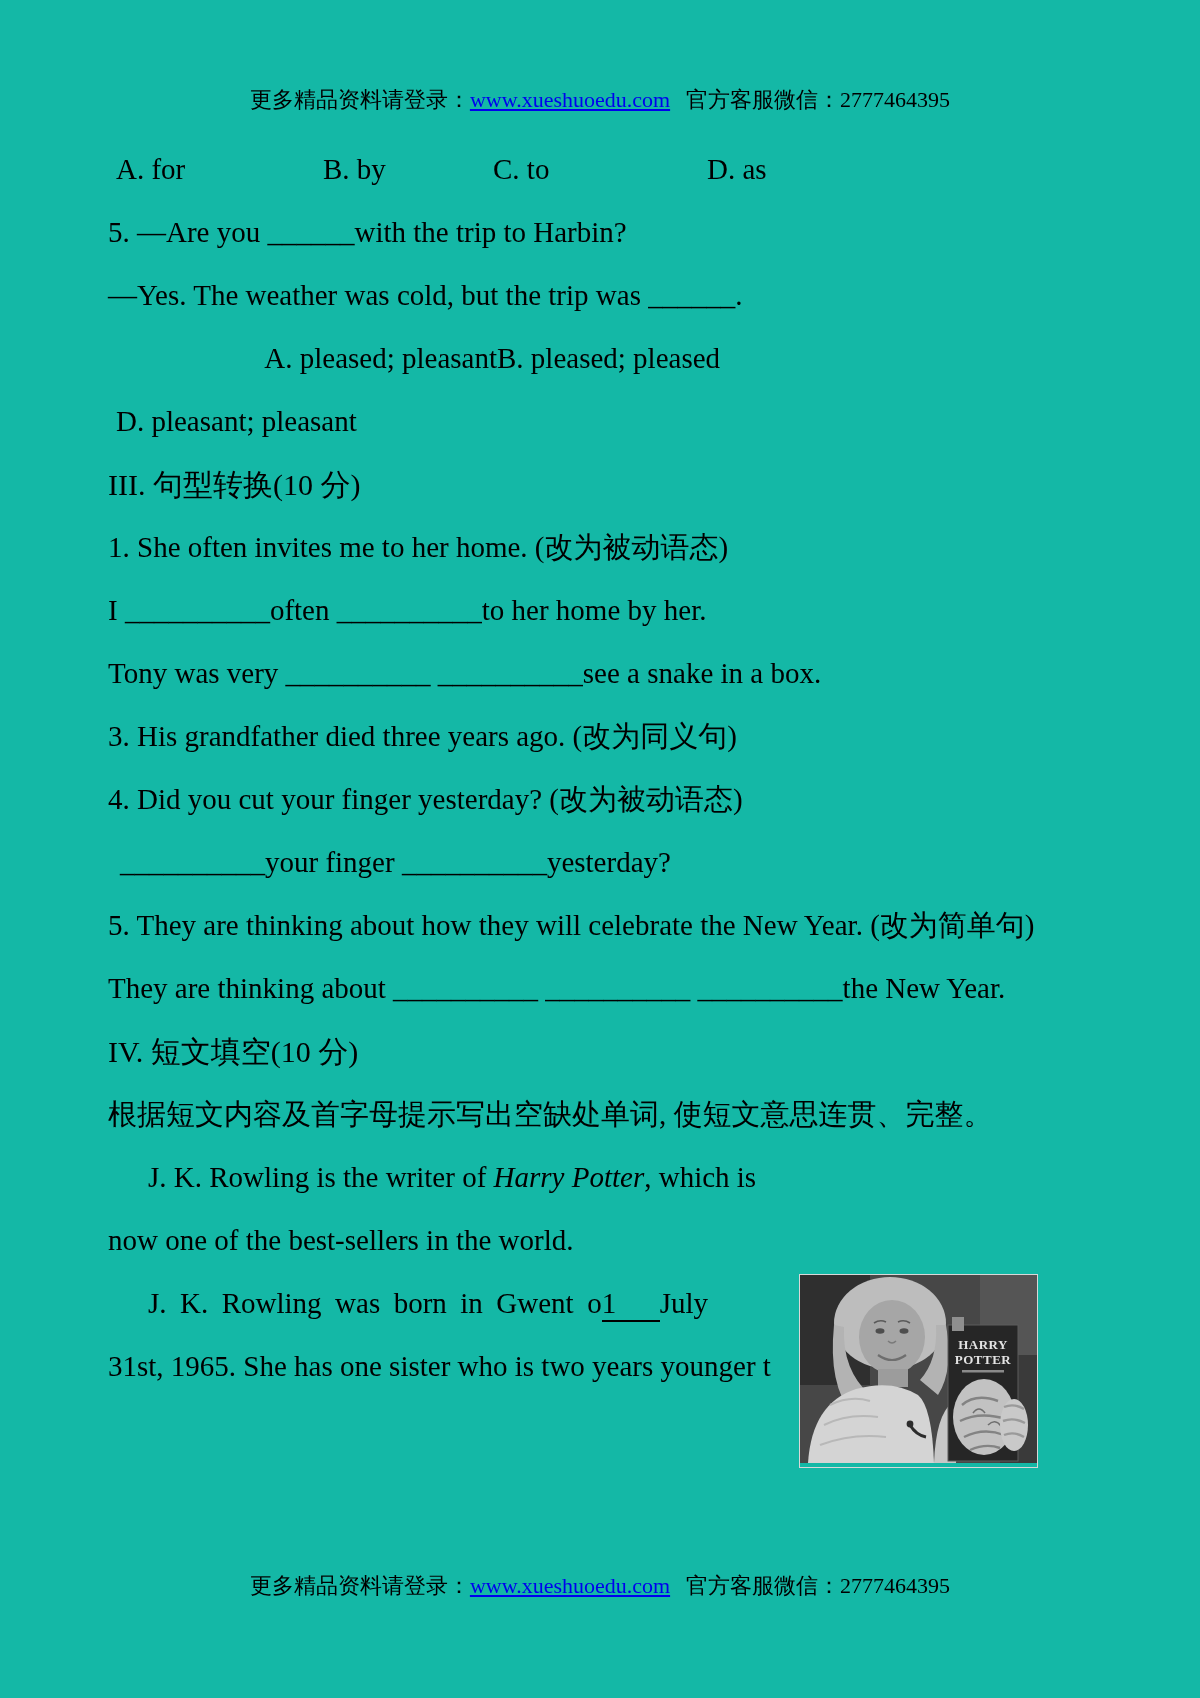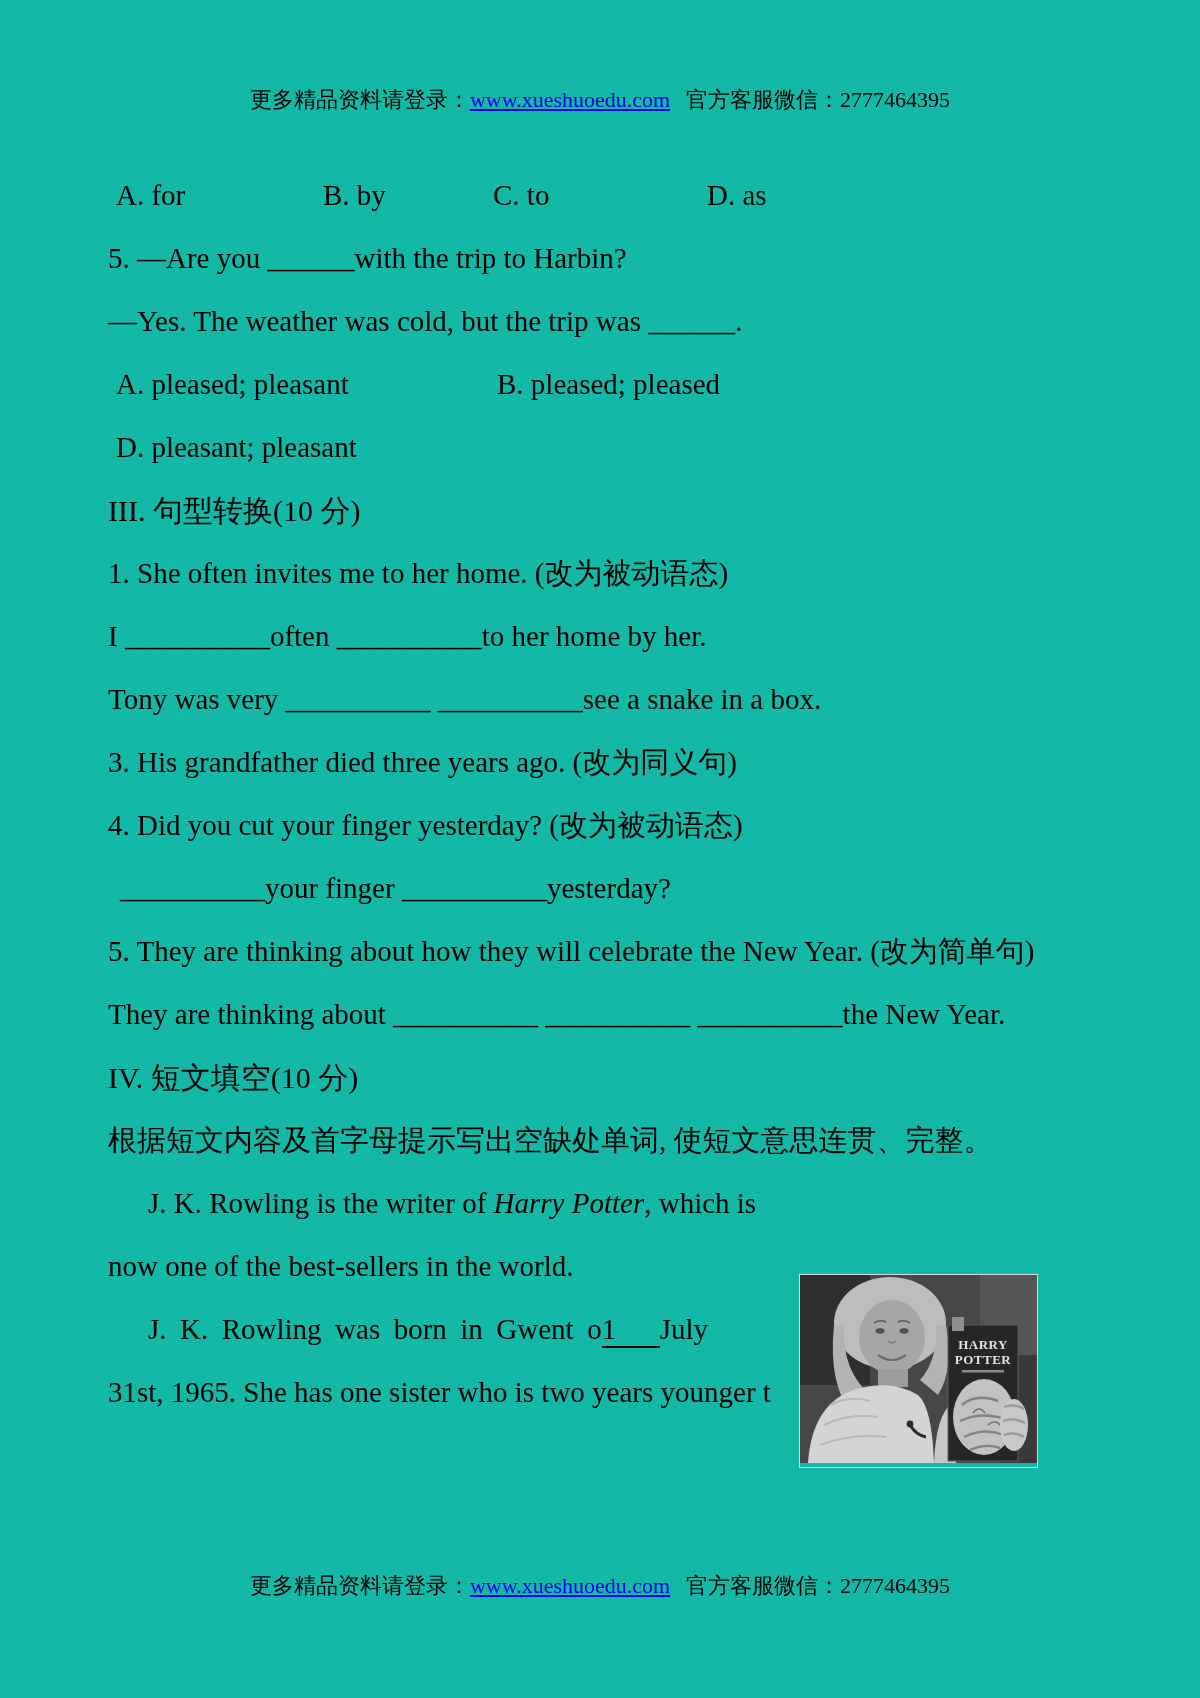--- a/index.html
+++ b/index.html
@@ -17,32 +17,32 @@
     position:absolute; left:0; width:100%;
     text-align:center; font-size:22px; line-height:26px;
     white-space:nowrap;
   }
   .promo.top { top:87px; }
   .promo.bottom { top:1573px; }
   .promo a { color:#0000ee; text-decoration:underline; cursor:pointer; }
   .promo .suffix { margin-left:16px; }
 
   .content {
-    position:absolute; top:164px; left:108px; width:986px;
+    position:absolute; top:138px; left:108px; width:986px;
   }
   .line {
     height:63px; line-height:63px;
     font-size:29px; white-space:nowrap;
   }
   .line.heading { font-weight:normal; font-size:30px; }
   .cols { display:flex; margin-left:8px; }
   .cols .c1 { flex:none; width:207px; }
   .cols .c2 { flex:none; width:170px; }
   .cols .c3 { flex:none; width:214px; }
-  .cols2 .c1 { flex:none; width:381px; }
+  .cols2 .c1 { flex:none; width:381px;text-align:right; }
   .indent { padding-left:40px; }
   .indent-sm { padding-left:12px; }
   .justify-line {
     width:600px;
     text-align:justify; text-align-last:justify; text-justify:inter-word;
   }
   .italic { font-style:italic; }
   .cloze-blank {
     display:inline-block; min-width:58px;
     border-bottom:2px solid #000;

